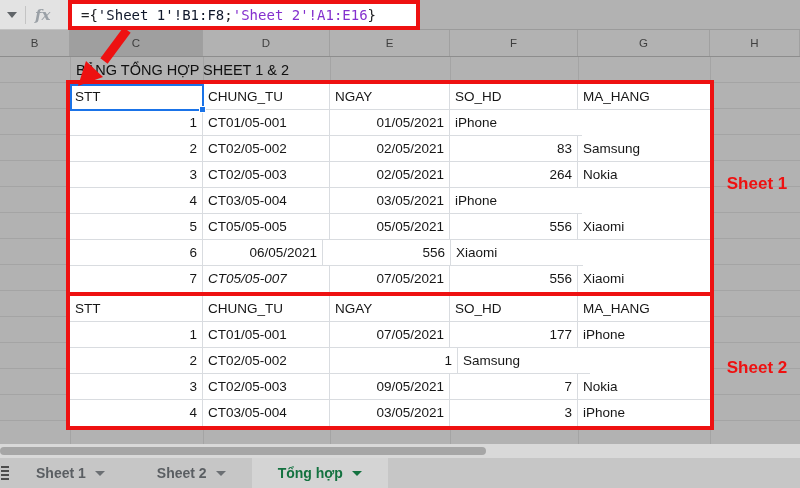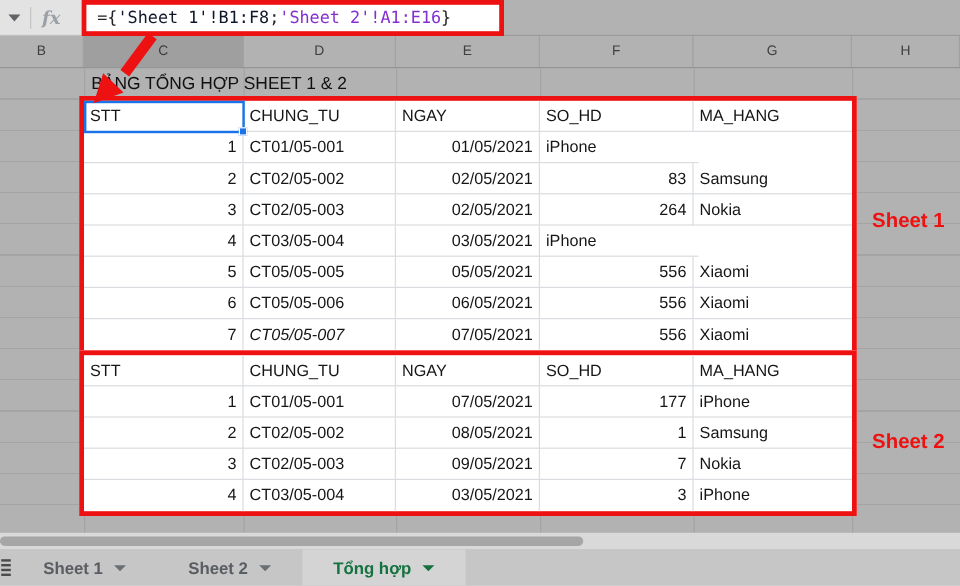--- a/index.html
+++ b/index.html
@@ -147,21 +147,20 @@
           </div>
           <div class="trow">
             <div class="tcell al-r" style="width: 133px;">5</div>
             <div class="tcell al-l" style="width: 127px;">CT05/05-005</div>
             <div class="tcell al-r" style="width: 120px;">05/05/2021</div>
             <div class="tcell al-r" style="width: 128px;">556</div>
             <div class="tcell al-l" style="width: 132px;">Xiaomi</div>
           </div>
           <div class="trow">
             <div class="tcell al-r" style="width: 133px;">6</div>
-            <div class="tcell al-l" style="width: 127px;">CT05/05-006</div>
             <div class="tcell al-r" style="width: 120px;">06/05/2021</div>
             <div class="tcell al-r" style="width: 128px;">556</div>
             <div class="tcell al-l" style="width: 132px;">Xiaomi</div>
           </div>
           <div class="trow">
             <div class="tcell al-r" style="width: 133px;">7</div>
             <div class="tcell al-l" style="width: 127px; font-style: italic;">CT05/05-007</div>
             <div class="tcell al-r" style="width: 120px;">07/05/2021</div>
             <div class="tcell al-r" style="width: 128px;">556</div>
             <div class="tcell al-l" style="width: 132px;">Xiaomi</div>
@@ -184,21 +183,20 @@
           <div class="trow">
             <div class="tcell al-r" style="width: 133px;">1</div>
             <div class="tcell al-l" style="width: 127px;">CT01/05-001</div>
             <div class="tcell al-r" style="width: 120px;">07/05/2021</div>
             <div class="tcell al-r" style="width: 128px;">177</div>
             <div class="tcell al-l" style="width: 132px;">iPhone</div>
           </div>
           <div class="trow">
             <div class="tcell al-r" style="width: 133px;">2</div>
             <div class="tcell al-l" style="width: 127px;">CT02/05-002</div>
-            <div class="tcell al-r" style="width: 120px;">08/05/2021</div>
             <div class="tcell al-r" style="width: 128px;">1</div>
             <div class="tcell al-l" style="width: 132px;">Samsung</div>
           </div>
           <div class="trow">
             <div class="tcell al-r" style="width: 133px;">3</div>
             <div class="tcell al-l" style="width: 127px;">CT02/05-003</div>
             <div class="tcell al-r" style="width: 120px;">09/05/2021</div>
             <div class="tcell al-r" style="width: 128px;">7</div>
             <div class="tcell al-l" style="width: 132px;">Nokia</div>
           </div>

